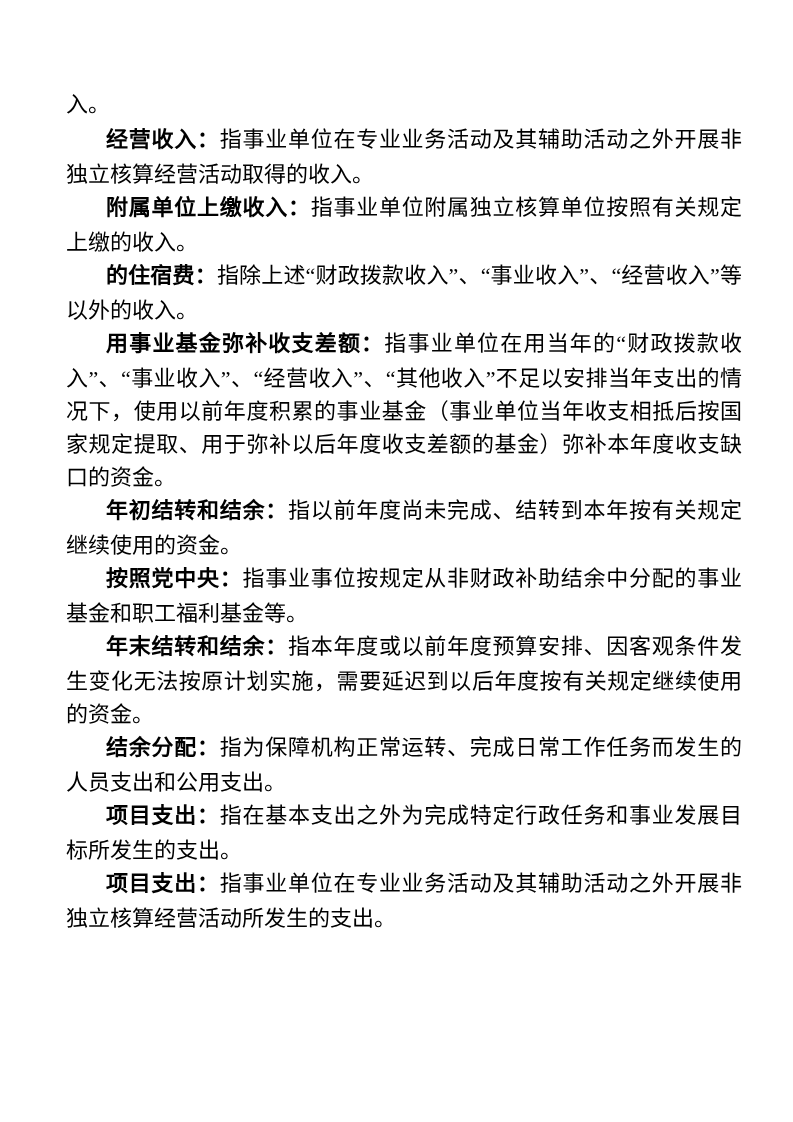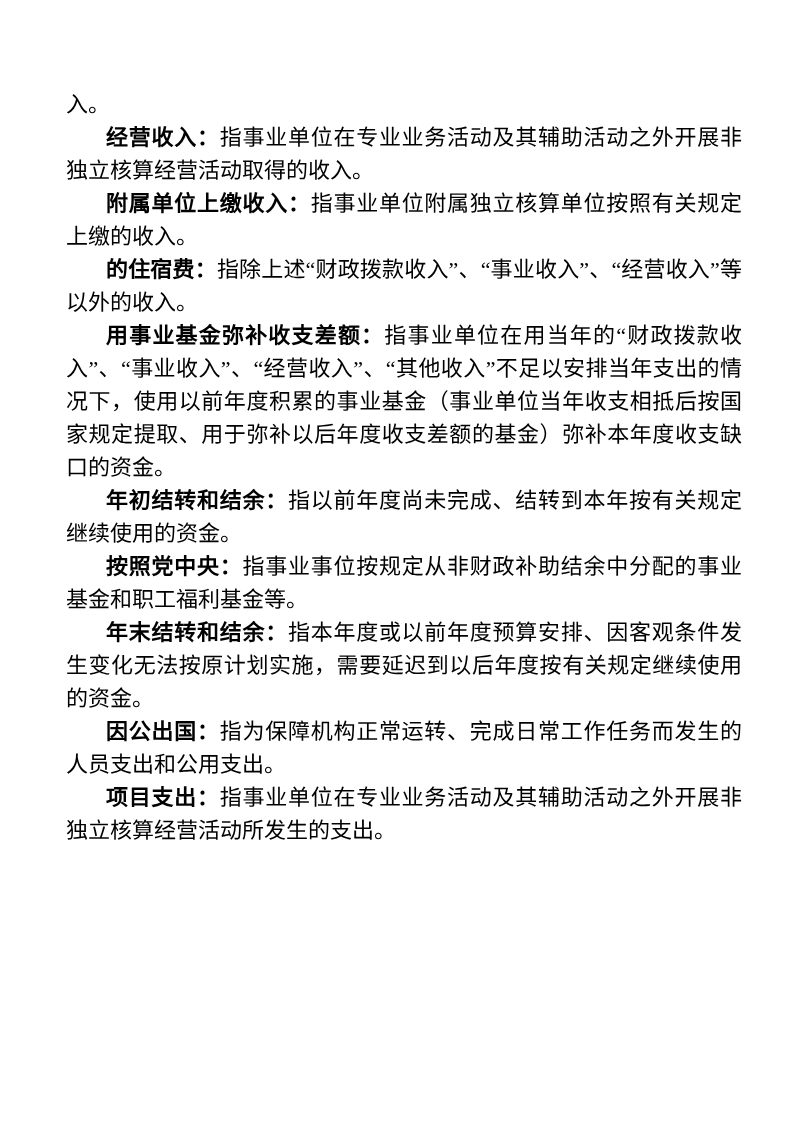--- a/index.html
+++ b/index.html
@@ -27,33 +27,34 @@
   }
   .para {
     margin: 0;
     padding: 0;
     text-indent: 40px;
   }
   .para.continuation {
     text-indent: 0;
   }
   .term {
-    font-family: Liberation Serif, serif;
+    font-family: Liberation Mono, monospace;
     font-weight: bold;
   }
 </style>
 </head>
 <body>
 
 <div class="page">
   <div class="content">
       <p class="para continuation"><span class="term"></span><span class="body-text">入。</span></p>
       <p class="para"><span class="term">经营收入：</span><span class="body-text">指事业单位在专业业务活动及其辅助活动之外开展非独立核算经营活动取得的收入。</span></p>
       <p class="para"><span class="term">附属单位上缴收入：</span><span class="body-text">指事业单位附属独立核算单位按照有关规定上缴的收入。</span></p>
       <p class="para"><span class="term">的住宿费：</span><span class="body-text">指除上述“财政拨款收入”、“事业收入”、“经营收入”等以外的收入。</span></p>
       <p class="para"><span class="term">用事业基金弥补收支差额：</span><span class="body-text">指事业单位在用当年的“财政拨款收入”、“事业收入”、“经营收入”、“其他收入”不足以安排当年支出的情况下，使用以前年度积累的事业基金（事业单位当年收支相抵后按国家规定提取、用于弥补以后年度收支差额的基金）弥补本年度收支缺口的资金。</span></p>
       <p class="para"><span class="term">年初结转和结余：</span><span class="body-text">指以前年度尚未完成、结转到本年按有关规定继续使用的资金。</span></p>
       <p class="para"><span class="term">按照党中央：</span><span class="body-text">指事业事位按规定从非财政补助结余中分配的事业基金和职工福利基金等。</span></p>
       <p class="para"><span class="term">年末结转和结余：</span><span class="body-text">指本年度或以前年度预算安排、因客观条件发生变化无法按原计划实施，需要延迟到以后年度按有关规定继续使用的资金。</span></p>
-      <p class="para"><span class="term">因公出国：</span><span class="body-text">指为保障机构正常运转、完成日常工作任务而发生的人员支出和公用支出。</span></p>
+      <p class="para"><span class="term">结余分配：</span><span class="body-text">指为保障机构正常运转、完成日常工作任务而发生的人员支出和公用支出。</span></p>
+      <p class="para"><span class="term">项目支出：</span><span class="body-text">指在基本支出之外为完成特定行政任务和事业发展目标所发生的支出。</span></p>
       <p class="para"><span class="term">项目支出：</span><span class="body-text">指事业单位在专业业务活动及其辅助活动之外开展非独立核算经营活动所发生的支出。</span></p>
     </div>
 </div>
 
 </body></html>

